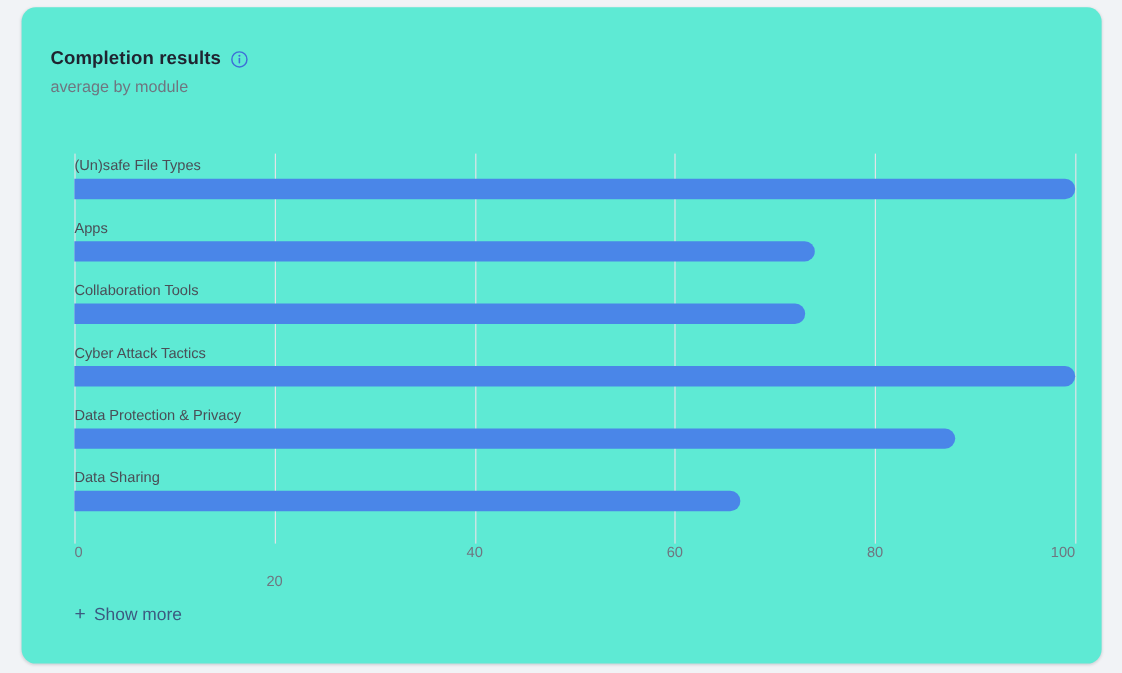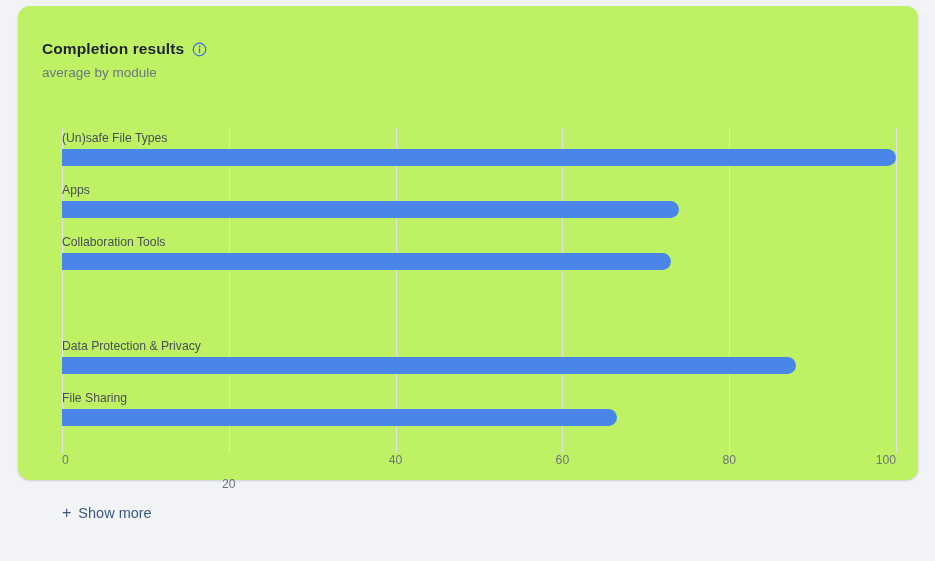--- a/index.html
+++ b/index.html
@@ -12,22 +12,22 @@
     background: #f1f3f6;
     font-family: "Liberation Sans", sans-serif;
     overflow: hidden;
   }
 
   .card {
     position: absolute;
     left: 18px;
     top: 6px;
     width: 900px;
-    height: 474px;
-    background: #bef264;
+    height: 547px;
+    background: #5eead4;
     border-radius: 12px;
     box-shadow: 0 1px 3px rgba(16, 24, 40, 0.10), 0 1px 2px rgba(16, 24, 40, 0.06);
     box-sizing: border-box;
   }
 
   .card-header {
     position: absolute;
     left: 24px;
     top: 34px;
   }
@@ -185,26 +185,30 @@
           <div class="bar" title="(Un)safe File Types: 100" style="width: 834px; background: rgb(74, 134, 232);"></div>
         </div>
         <div class="bar-group" style="top: 52px; text-align: center;">
           <div class="bar-label">Apps</div>
           <div class="bar" title="Apps: 74" style="width: 617.16px; background: rgb(74, 134, 232);"></div>
         </div>
         <div class="bar-group" style="top: 104px;">
           <div class="bar-label">Collaboration Tools</div>
           <div class="bar" title="Collaboration Tools: 73" style="width: 608.82px; background: rgb(74, 134, 232);"></div>
         </div>
+        <div class="bar-group" style="top: 156px;">
+          <div class="bar-label">Cyber Attack Tactics</div>
+          <div class="bar" title="Cyber Attack Tactics: 100" style="width: 834px; background: rgb(74, 134, 232);"></div>
+        </div>
         <div class="bar-group" style="top: 208px;">
           <div class="bar-label">Data Protection &amp; Privacy</div>
           <div class="bar" title="Data Protection &amp; Privacy: 88" style="width: 733.92px; background: rgb(74, 134, 232);"></div>
         </div>
         <div class="bar-group" style="top: 260px;">
-          <div class="bar-label">File Sharing</div>
+          <div class="bar-label">Data Sharing</div>
           <div class="bar" title="File Sharing: 66.5" style="width: 554.61px; background: rgb(74, 134, 232);"></div>
         </div>
       </div>
   </div>
 
   <div class="axis">
       <span class="tick first" style="left: 0%;">0</span>
       <span class="tick" style="left: 20%; margin-top: 24px;">20</span>
       <span class="tick" style="left: 40%;">40</span>
       <span class="tick" style="left: 60%;">60</span>

